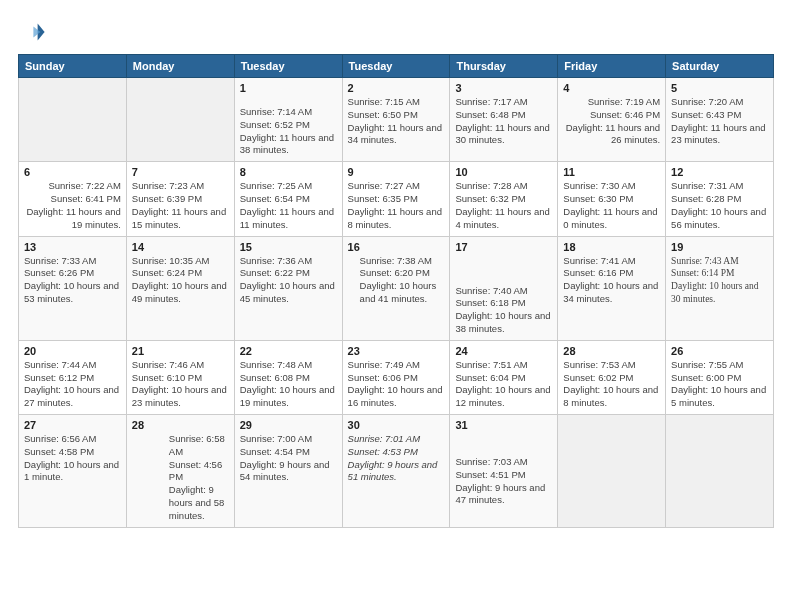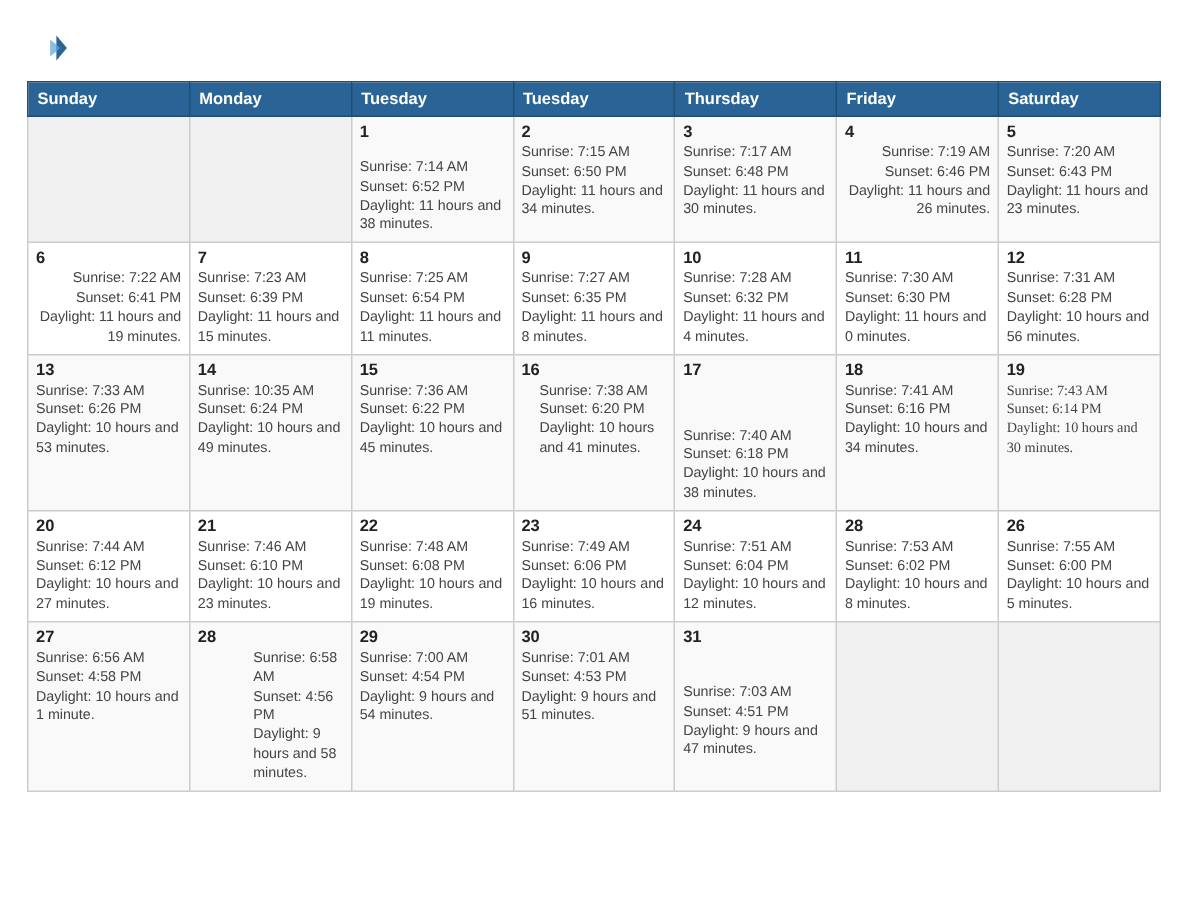--- a/index.html
+++ b/index.html
@@ -310,21 +310,21 @@
 Daylight: 9 hours and 58 minutes.</div>
           </td>
           <td>
             <span class="day-number">29</span>
             <div class="day-info" style="white-space: pre-line;">Sunrise: 7:00 AM
 Sunset: 4:54 PM
 Daylight: 9 hours and 54 minutes.</div>
           </td>
           <td>
             <span class="day-number">30</span>
-            <div class="day-info" style="white-space: pre-line;">Sunrise: 7:01 AM
+            <div class="day-info" style="white-space: pre-line; font-style: italic;">Sunrise: 7:01 AM
 Sunset: 4:53 PM
 Daylight: 9 hours and 51 minutes.</div>
           </td>
           <td>
             <span class="day-number">31</span>
             <div class="day-info" style="white-space: pre-line; margin-top: 25px;">Sunrise: 7:03 AM
 Sunset: 4:51 PM
 Daylight: 9 hours and 47 minutes.</div>
           </td>
           <td class="empty-cell"></td>

